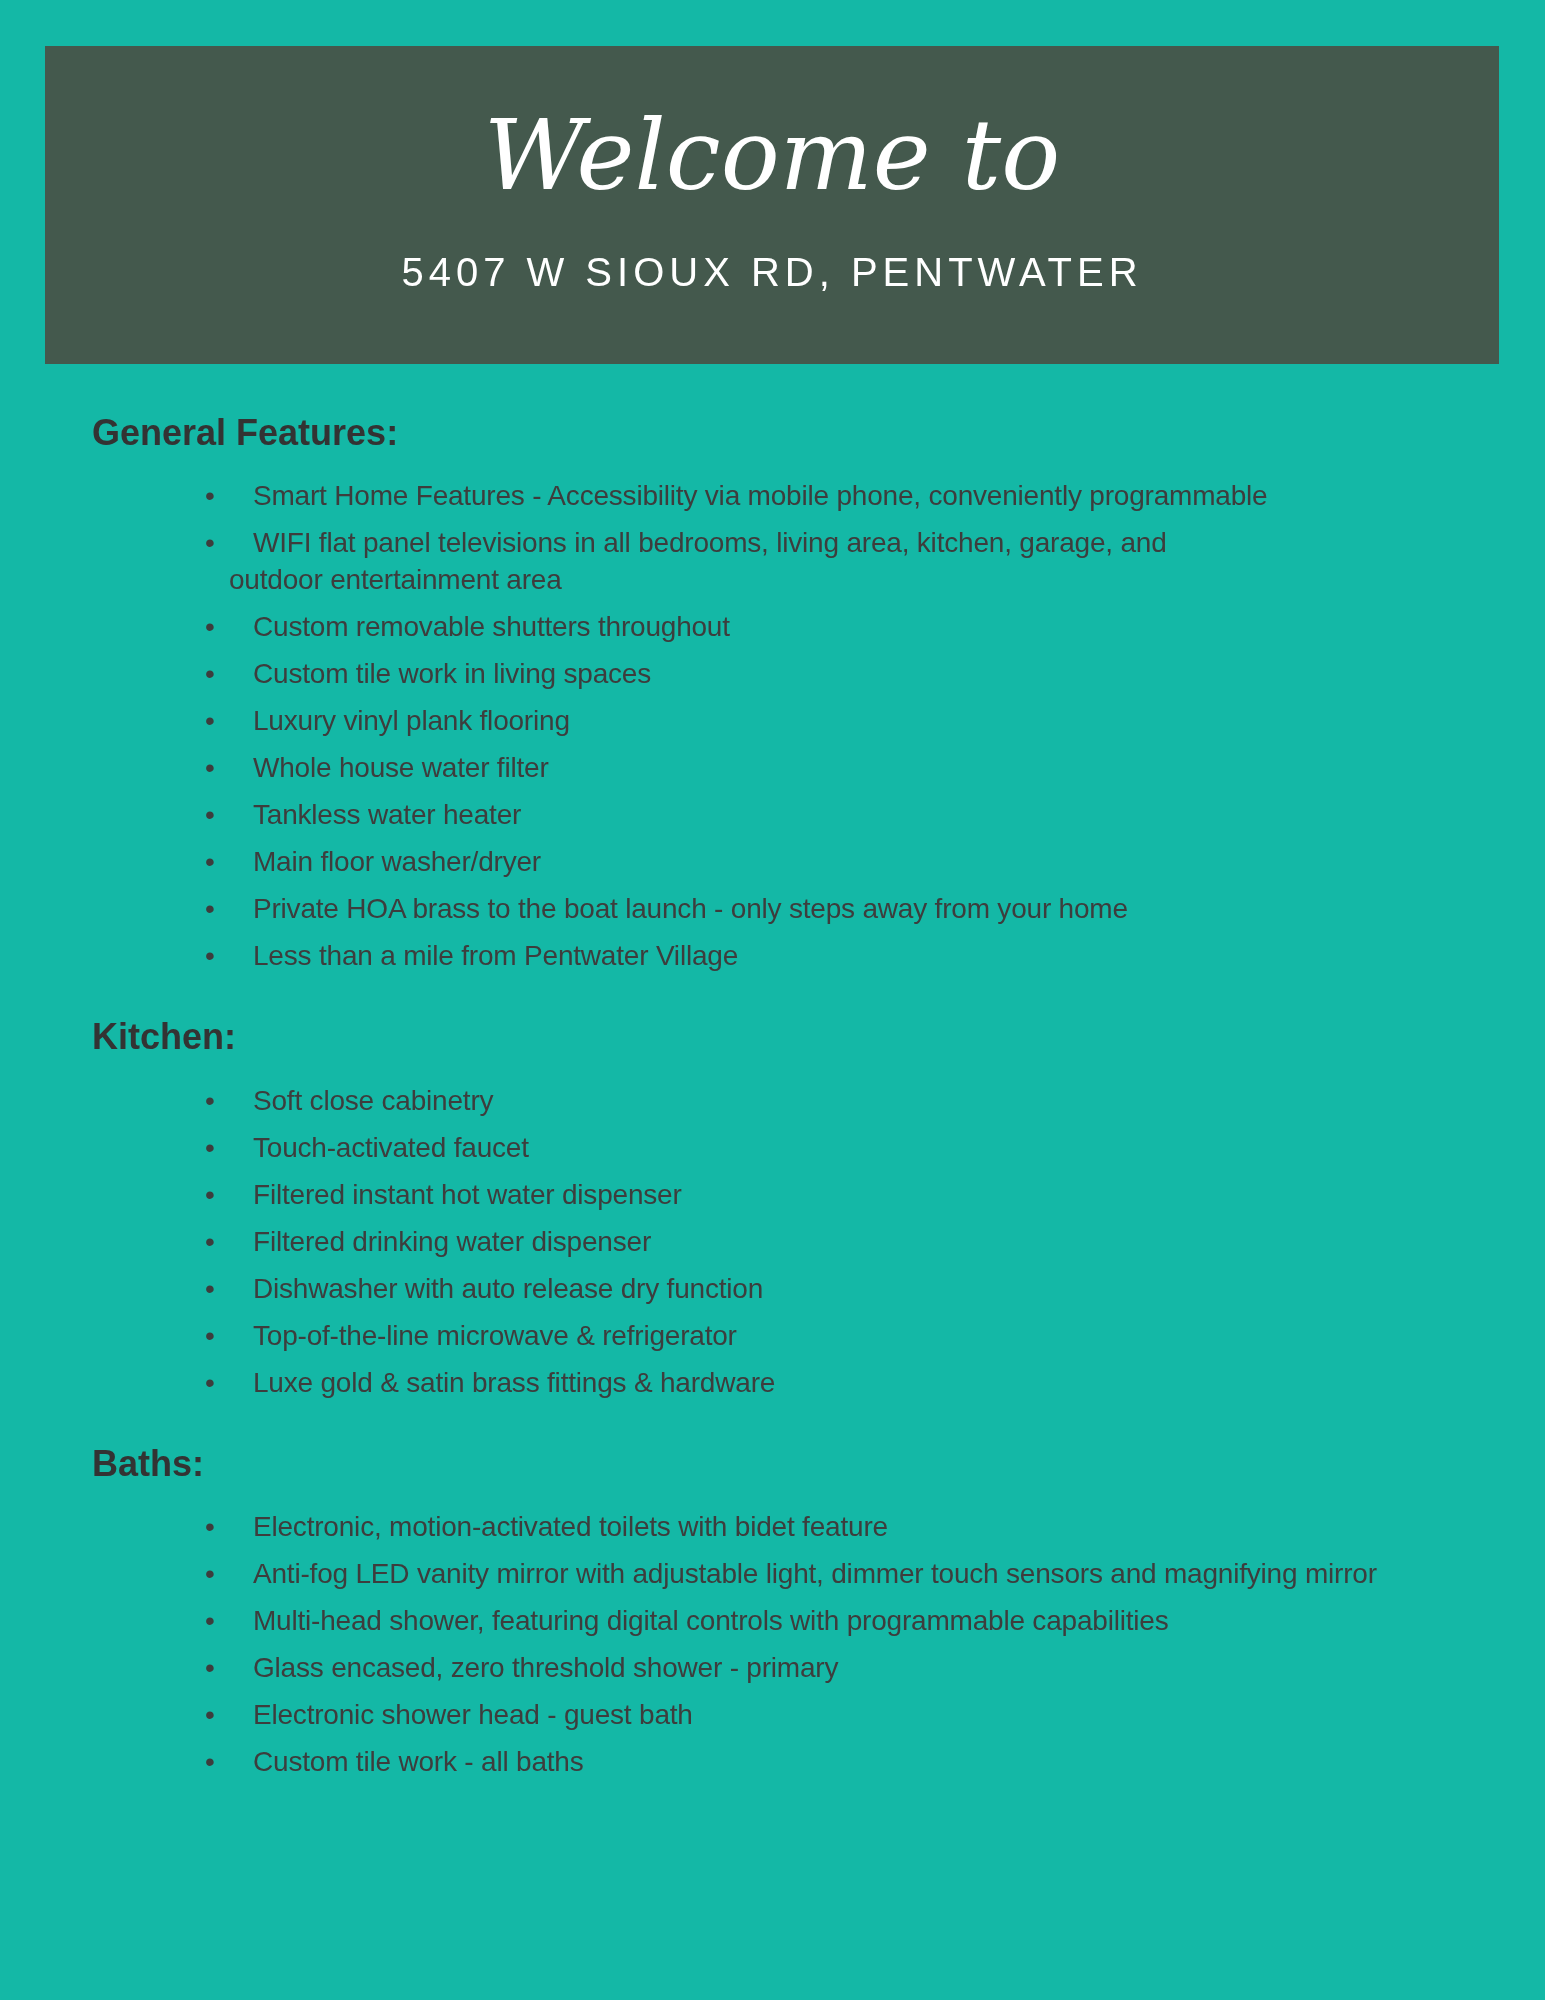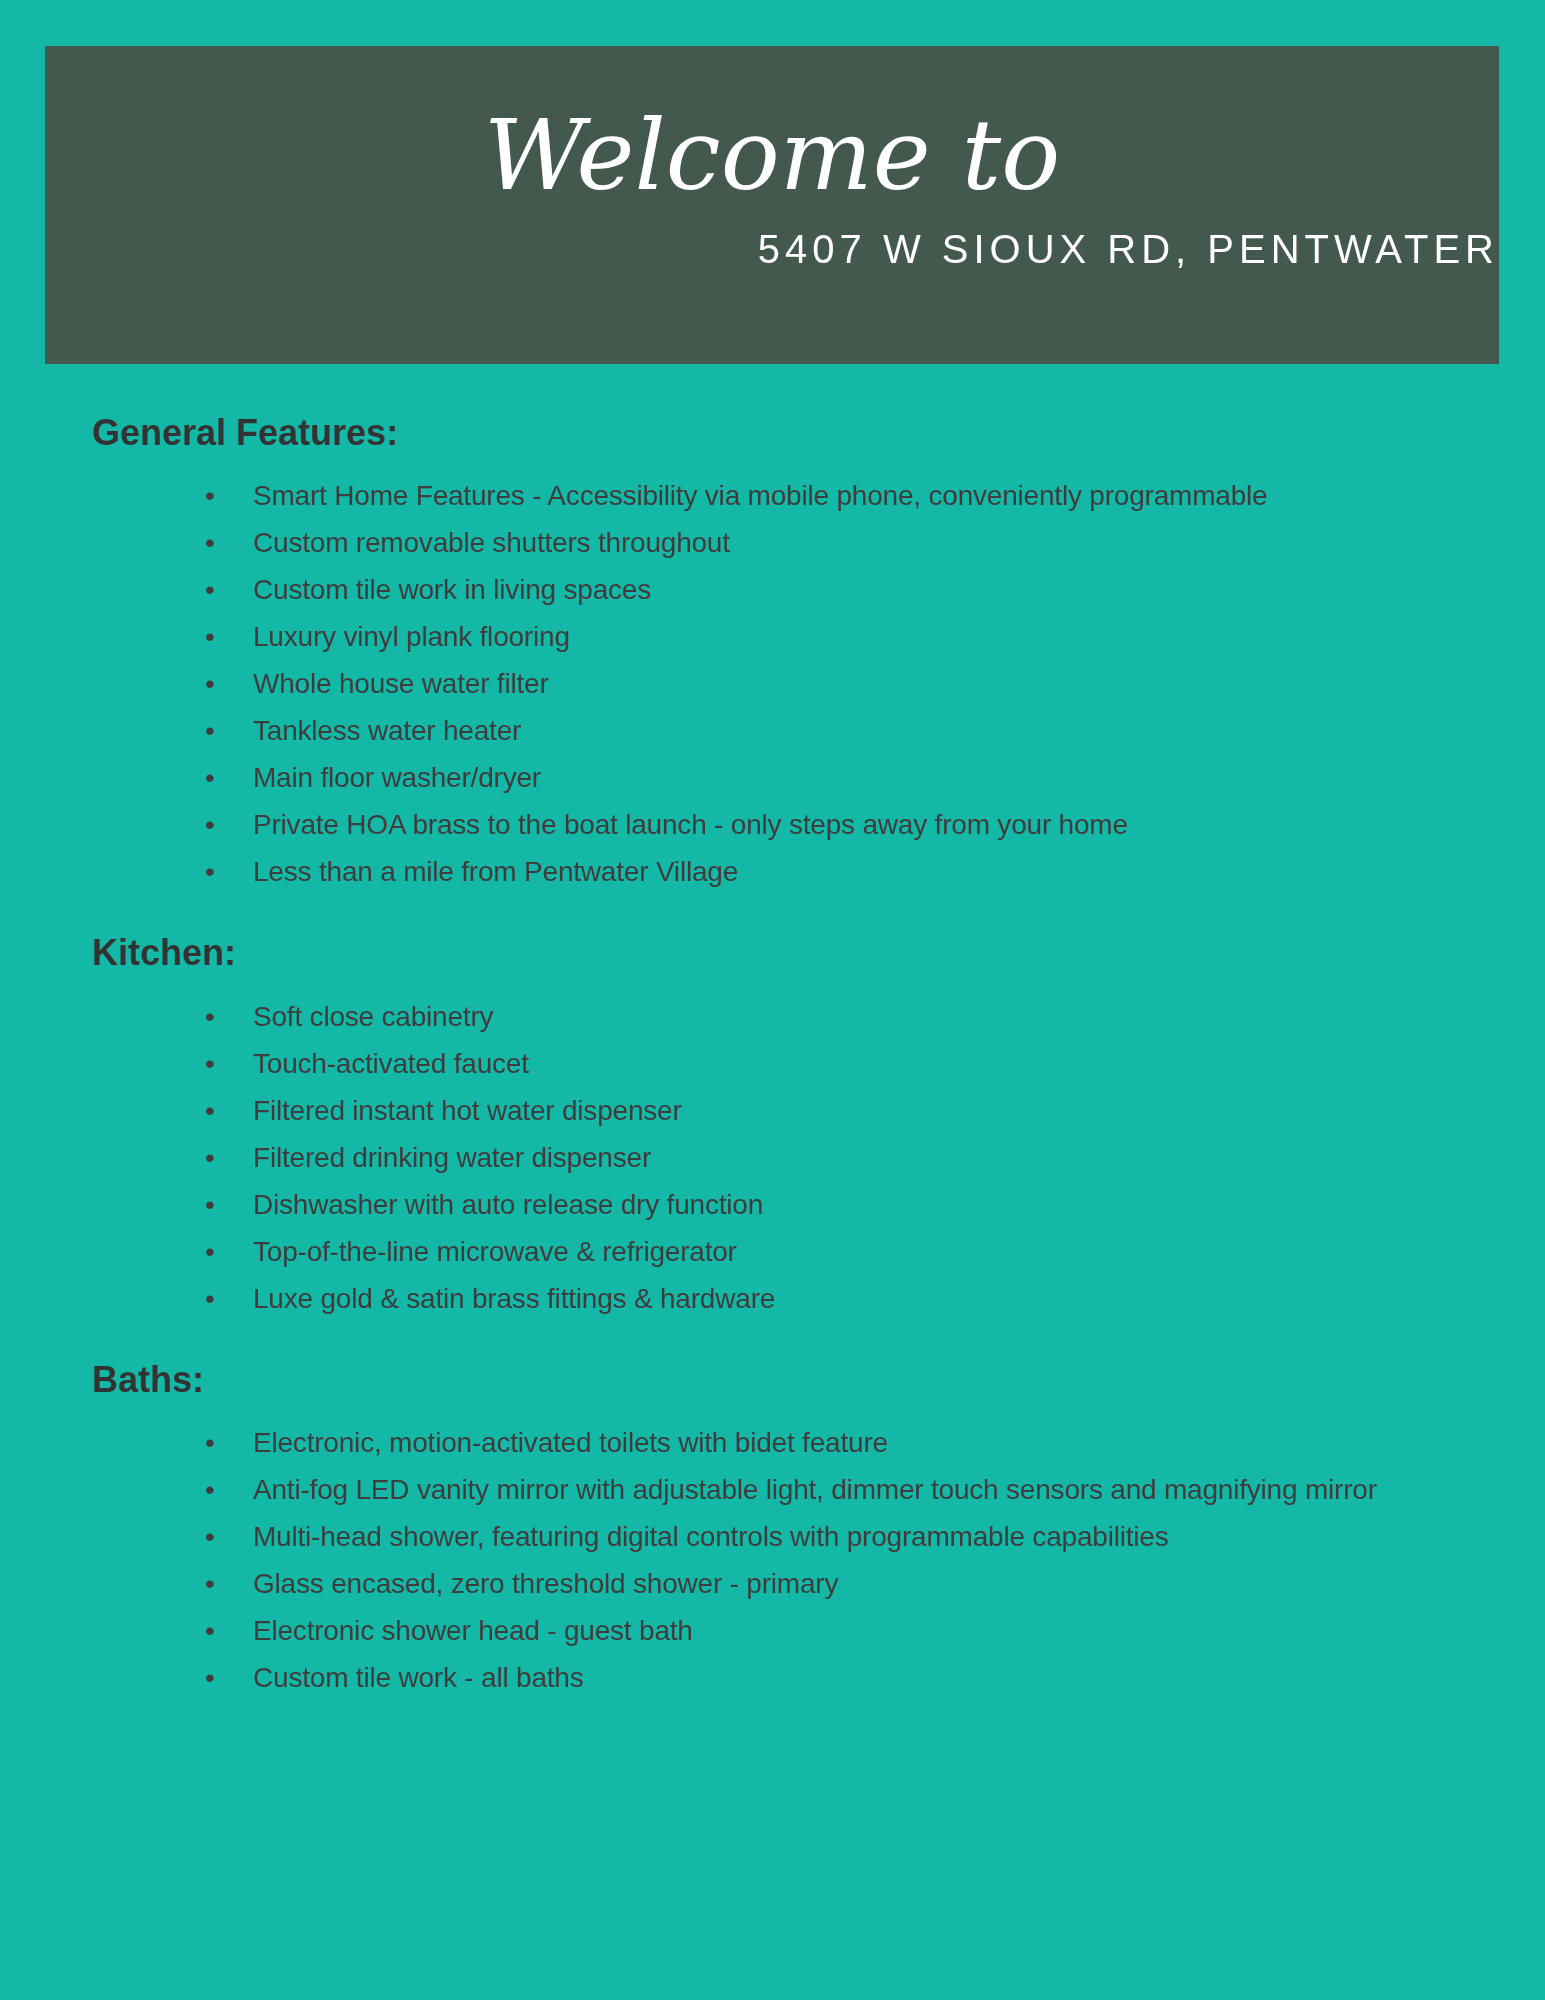--- a/index.html
+++ b/index.html
@@ -25,28 +25,27 @@
     margin: 0;
     padding-top: 48px;
     font-family: "DejaVu Serif", serif;
     font-style: italic;
     font-weight: 400;
     font-size: 98px;
     line-height: 1.25;
     color: #ffffff;
   }
   .banner-address {
-    margin-top: 10px;
+    margin-top: 33px;
     font-family: "Liberation Sans", sans-serif;
     font-size: 40px;
     font-weight: 400;
     letter-spacing: 5px;
     color: #ffffff;
     white-space: nowrap;
-    text-align: right;
   }
   .content {
     position: absolute;
     left: 92px;
     top: 412px;
     right: 40px;
   }
   .section { margin: 0; }
   .section-heading {
     margin: 0 0 24px 0;
@@ -89,20 +88,22 @@
     <div class="banner-script">Welcome to</div>
     <div class="banner-address">5407 W SIOUX RD, PENTWATER</div>
   </header>
 
   <main class="content">
 
     <section class="section">
       <h2 class="section-heading">General Features:</h2>
       <ul class="feature-list">
         <li class="feature-item"><span>Smart Home Features - Accessibility via mobile phone, conveniently programmable</span></li>
+        <li class="feature-item"><span>WIFI flat panel televisions in all bedrooms, living area, kitchen, garage, and
+outdoor entertainment area</span></li>
         <li class="feature-item"><span>Custom removable shutters throughout</span></li>
         <li class="feature-item"><span>Custom tile work in living spaces</span></li>
         <li class="feature-item"><span>Luxury vinyl plank flooring</span></li>
         <li class="feature-item"><span>Whole house water filter</span></li>
         <li class="feature-item"><span>Tankless water heater</span></li>
         <li class="feature-item"><span>Main floor washer/dryer</span></li>
         <li class="feature-item"><span>Private HOA brass to the boat launch - only steps away from your home</span></li>
         <li class="feature-item"><span>Less than a mile from Pentwater Village</span></li>
       </ul>
     </section>

